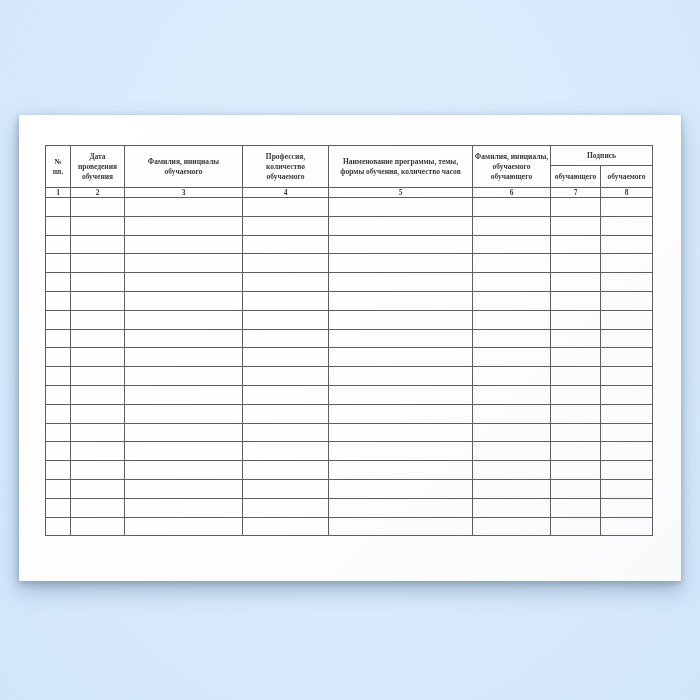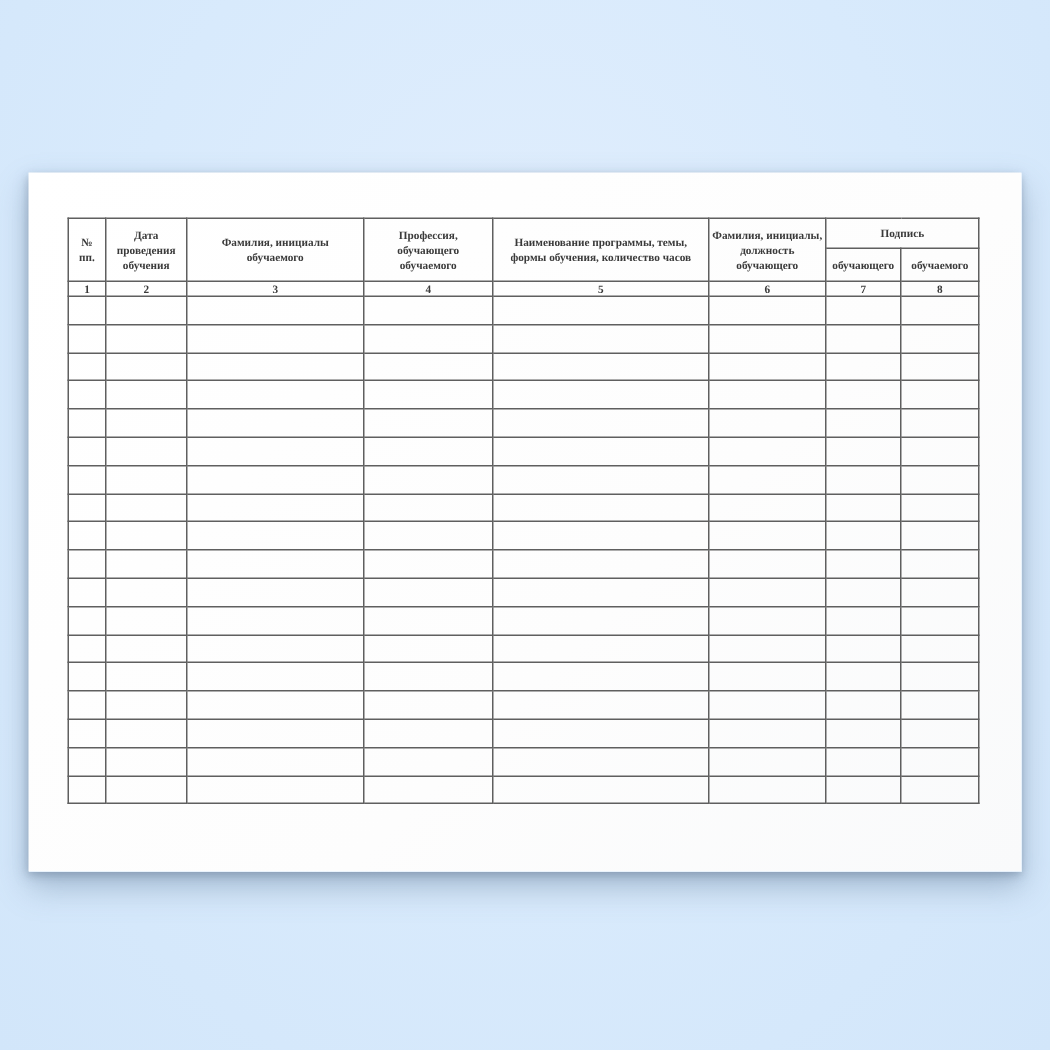--- a/index.html
+++ b/index.html
@@ -90,26 +90,26 @@
     <thead>
       <tr class="hdr-top">
         <th rowspan="2">№
 пп.</th>
         <th rowspan="2">Дата
 проведения
 обучения</th>
         <th rowspan="2">Фамилия, инициалы
 обучаемого</th>
         <th rowspan="2">Профессия,
-обучающего
+количество
 обучаемого</th>
         <th rowspan="2">Наименование программы, темы,
 формы обучения, количество часов</th>
         <th rowspan="2">Фамилия, инициалы,
-должность
+обучаемого
 обучающего</th>
         <th colspan="2">Подпись</th>
       </tr>
       <tr class="hdr-sub">
         <th>обучающего</th>
         <th>обучаемого</th>
       </tr>
       <tr class="num-row">
         <td>1</td>
         <td>2</td>

